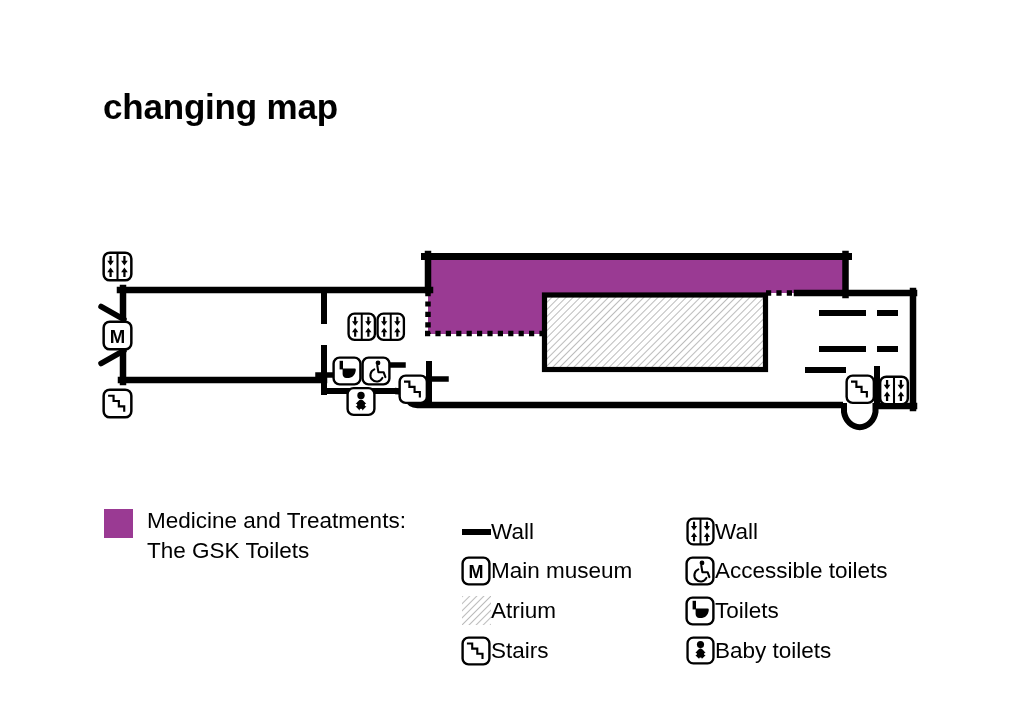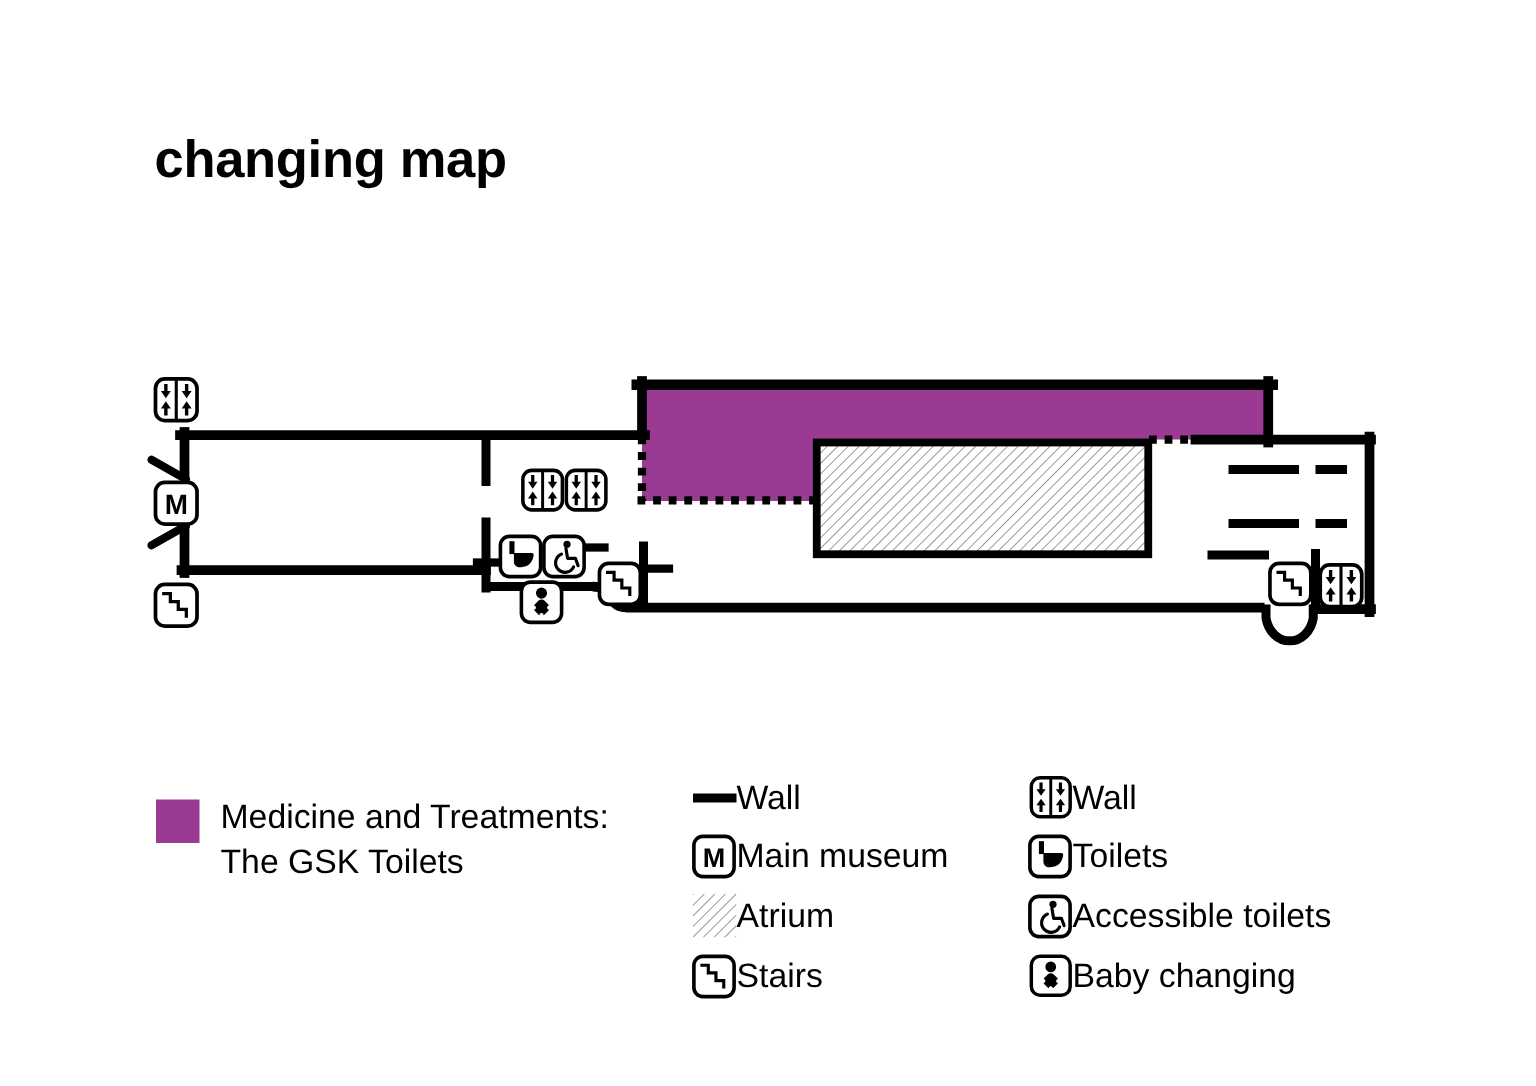--- a/index.html
+++ b/index.html
@@ -6,21 +6,21 @@
   body{
     width:1024px;height:724px;background:#ffffff;position:relative;overflow:hidden;
     font-family:"Liberation Sans",sans-serif;color:#000;
   }
   h1.title{
     position:absolute;left:103px;top:84px;margin:0;
     font-size:35px;font-weight:bold;line-height:45px;letter-spacing:-.2px;
   }
   #map-svg{position:absolute;left:0;top:0;width:1024px;height:724px;}
   
-  .legend-col1{position:absolute;left:104px;top:530px;display:flex;align-items:flex-start;}
+  .legend-col1{position:absolute;left:104px;top:506px;display:flex;align-items:flex-start;}
   .legend-swatch{width:29px;height:29px;background:#9a3a93;margin-top:3px;flex:0 0 auto;}
   .legend-col1 .txt{margin-left:14px;font-size:22.5px;line-height:30px;}
   .legend-col{position:absolute;top:512px;}
   .legend-col.c2{left:461px;}
   .legend-col.c3{left:685px;}
   .legend-row{display:flex;align-items:center;height:39.6px;}
   .icon-slot{width:30px;height:30px;display:flex;align-items:center;justify-content:center;flex:0 0 auto;}
   .legend-row .lbl{font-size:22.5px;white-space:nowrap;}
   .wall-line{width:29px;height:5.5px;background:#000;}
 </style>
@@ -195,34 +195,34 @@
     <span class="icon-slot">
       <svg width="29" height="29">
           <use href="#sym-lift" width="29" height="29"></use>
         </svg>
     </span>
     <span class="lbl">Wall</span>
   </div>
   <div class="legend-row">
     <span class="icon-slot">
       <svg width="30" height="30">
+          <use href="#sym-accessible"></use>
+        </svg>
+    </span>
+    <span class="lbl">Accessible toilets</span>
+  </div>
+  <div class="legend-row">
+    <span class="icon-slot">
+      <svg width="30" height="30">
           <use href="#sym-toilets"></use>
         </svg>
     </span>
     <span class="lbl">Toilets</span>
-  </div>
-  <div class="legend-row">
-    <span class="icon-slot">
-      <svg width="30" height="30">
-          <use href="#sym-accessible"></use>
-        </svg>
-    </span>
-    <span class="lbl">Accessible toilets</span>
   </div>
   <div class="legend-row">
     <span class="icon-slot">
       <svg width="29" height="29">
           <use href="#sym-baby" width="29" height="29"></use>
         </svg>
     </span>
-    <span class="lbl">Baby changing</span>
+    <span class="lbl">Baby toilets</span>
   </div>
 </div>
 
 </body></html>

